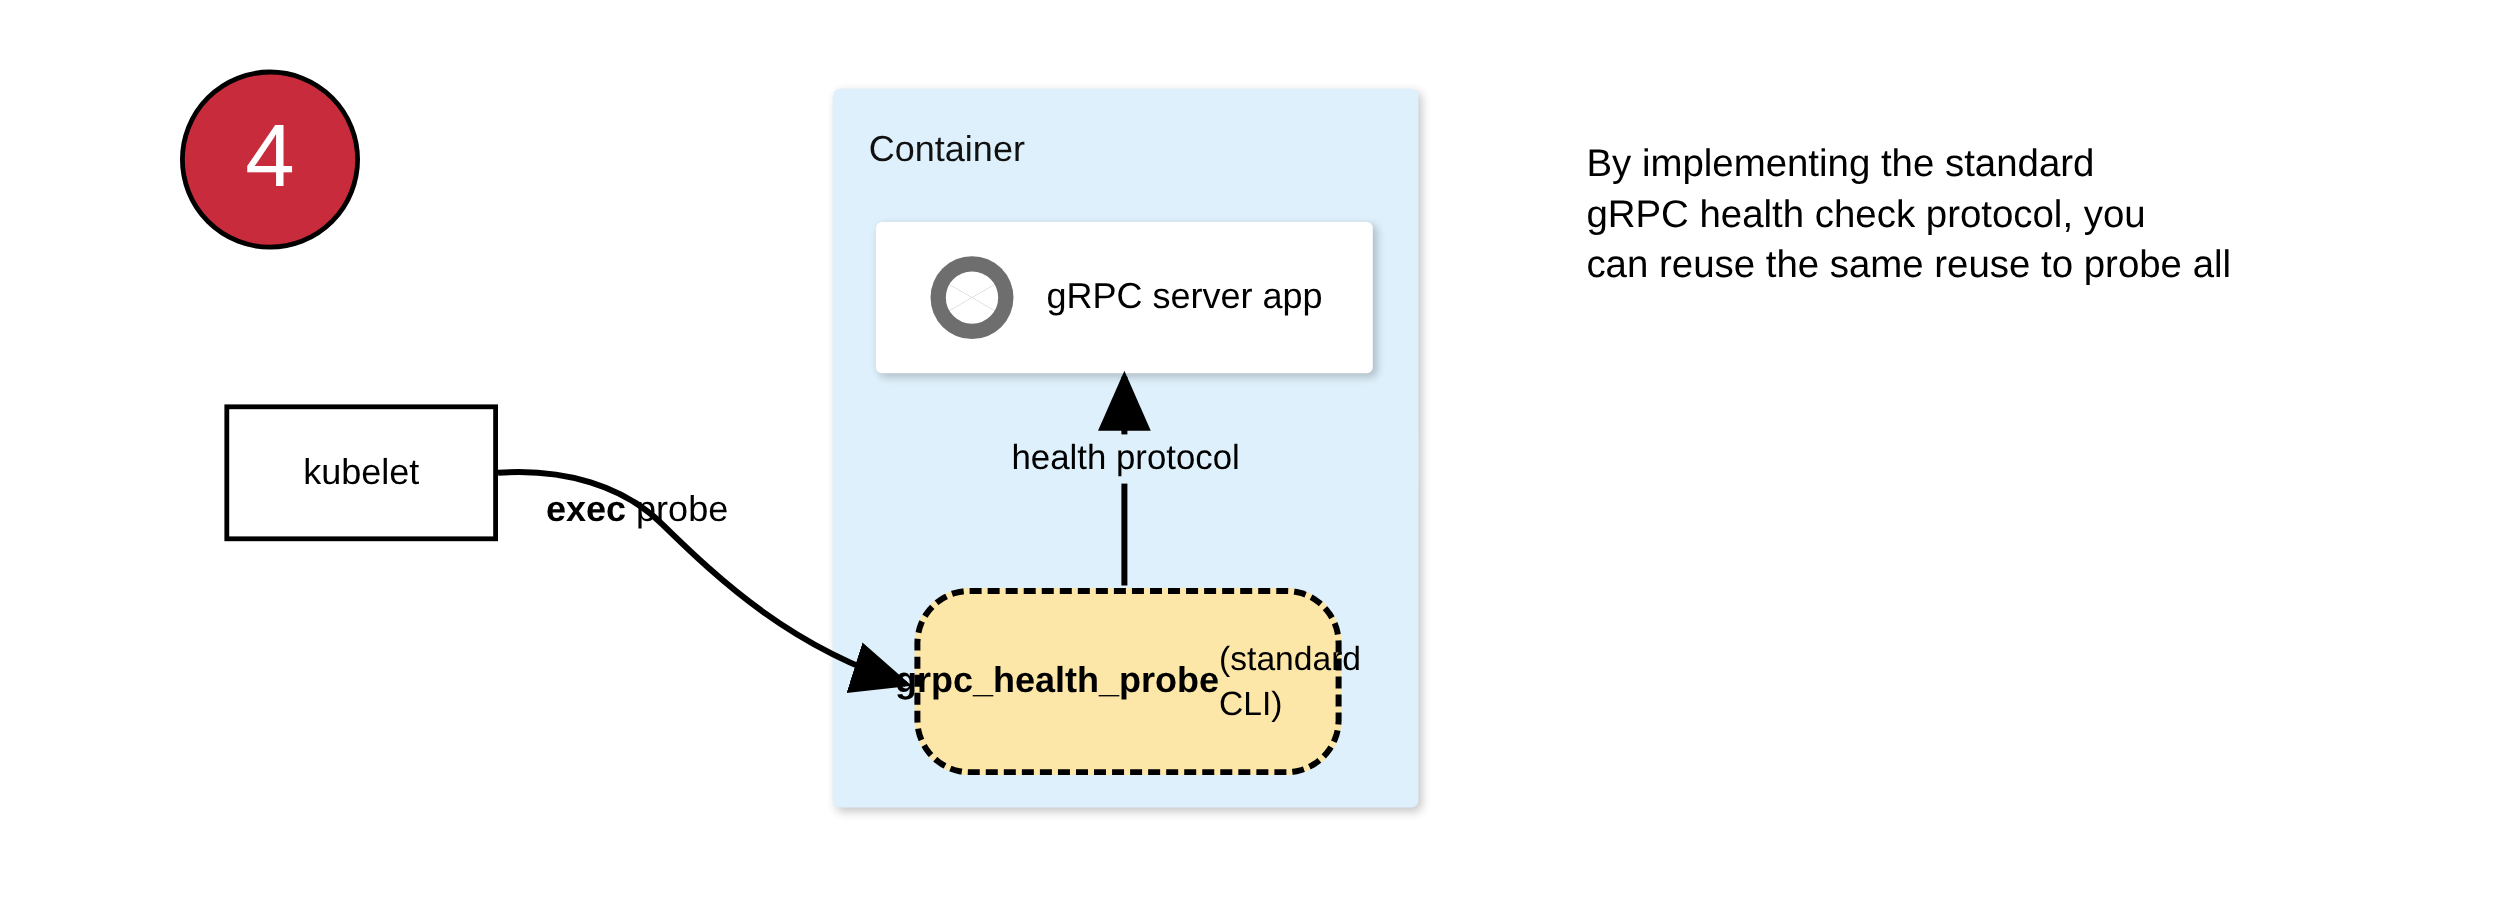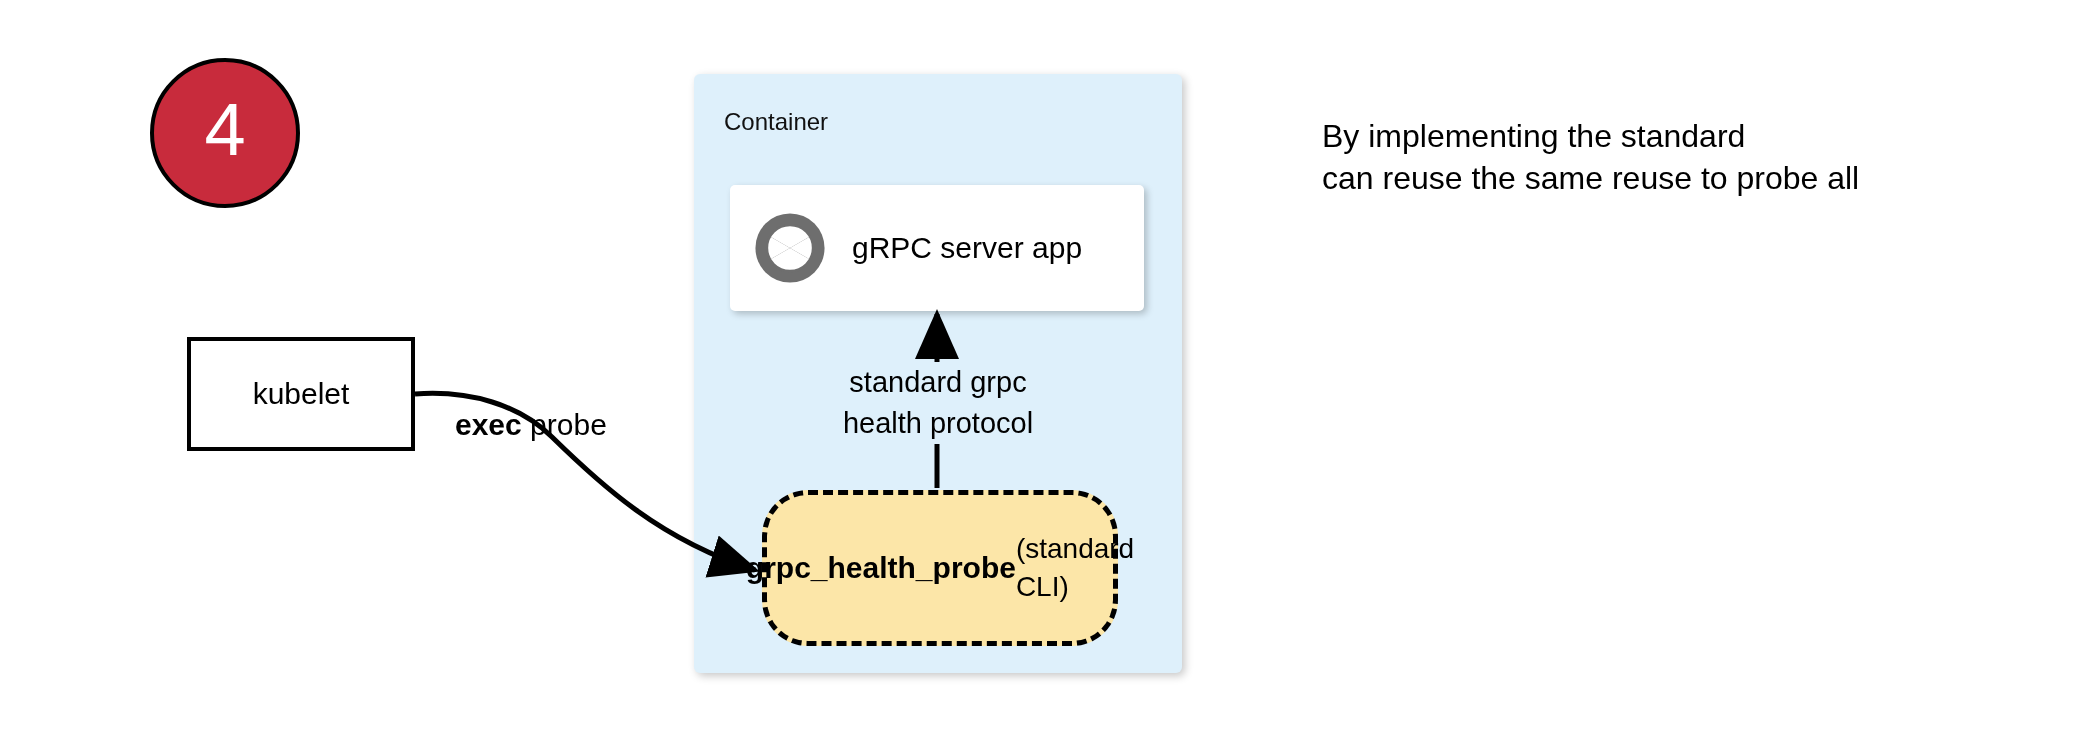--- a/index.html
+++ b/index.html
@@ -85,37 +85,37 @@
     width: 488px;
     height: 599px;
     background: #DEF0FB;
     border-radius: 6px;
     box-shadow: 3px 3px 8px rgba(0,0,0,0.22);
   }
   .container-title {
     position: absolute;
     left: 30px;
     top: 34px;
-    font-size: 24px;
+    font-size: 30px;
     color: #111111;
   }
 
   
   .server-card {
     position: absolute;
     left: 36px;
     top: 111px;
     width: 414px;
     height: 126px;
     background: #ffffff;
     border-radius: 5px;
     box-shadow: 3px 3px 7px rgba(0,0,0,0.22);
     display: flex;
     align-items: center;
-    padding-left: 24px;
+    padding-left: 44px;
     box-sizing: border-box;
   }
   .aperture-icon {
     width: 72px;
     height: 72px;
     flex: 0 0 72px;
     margin-right: 26px;
     display: block;
   }
   .server-card-label {
@@ -242,29 +242,29 @@
     <svg style="position:absolute;left:0;top:0;width:488px;height:599px;overflow:visible;" viewBox="0 0 488 599" xmlns="http://www.w3.org/2000/svg">
       <defs>
         <marker id="arrowhead-up" markerWidth="12" markerHeight="12" refX="9" refY="5" orient="auto" markerUnits="strokeWidth">
           <path d="M0,0.6 L10,5 L0,9.4 Z" fill="#000000"></path>
         </marker>
       </defs>
       <line x1="243" y1="414" x2="243" y2="240" stroke="#000000" stroke-width="5" marker-end="url(#arrowhead-up)"></line>
     </svg>
 
     <div class="protocol-label">
-      <span>standard grpc</span>
       <span>health protocol</span>
     </div>
 
     <div class="probe-capsule">
       <div class="probe-title">grpc_health_probe</div>
       <div class="probe-subtitle">(standard CLI)</div>
     </div>
 
   </div>
 
   <div class="side-note">
     <span>By implementing the standard</span>
+    <span>gRPC health check protocol, you</span>
     <span>can reuse the same reuse to probe all</span>
   </div>
 
 </div>
 
 </body></html>

